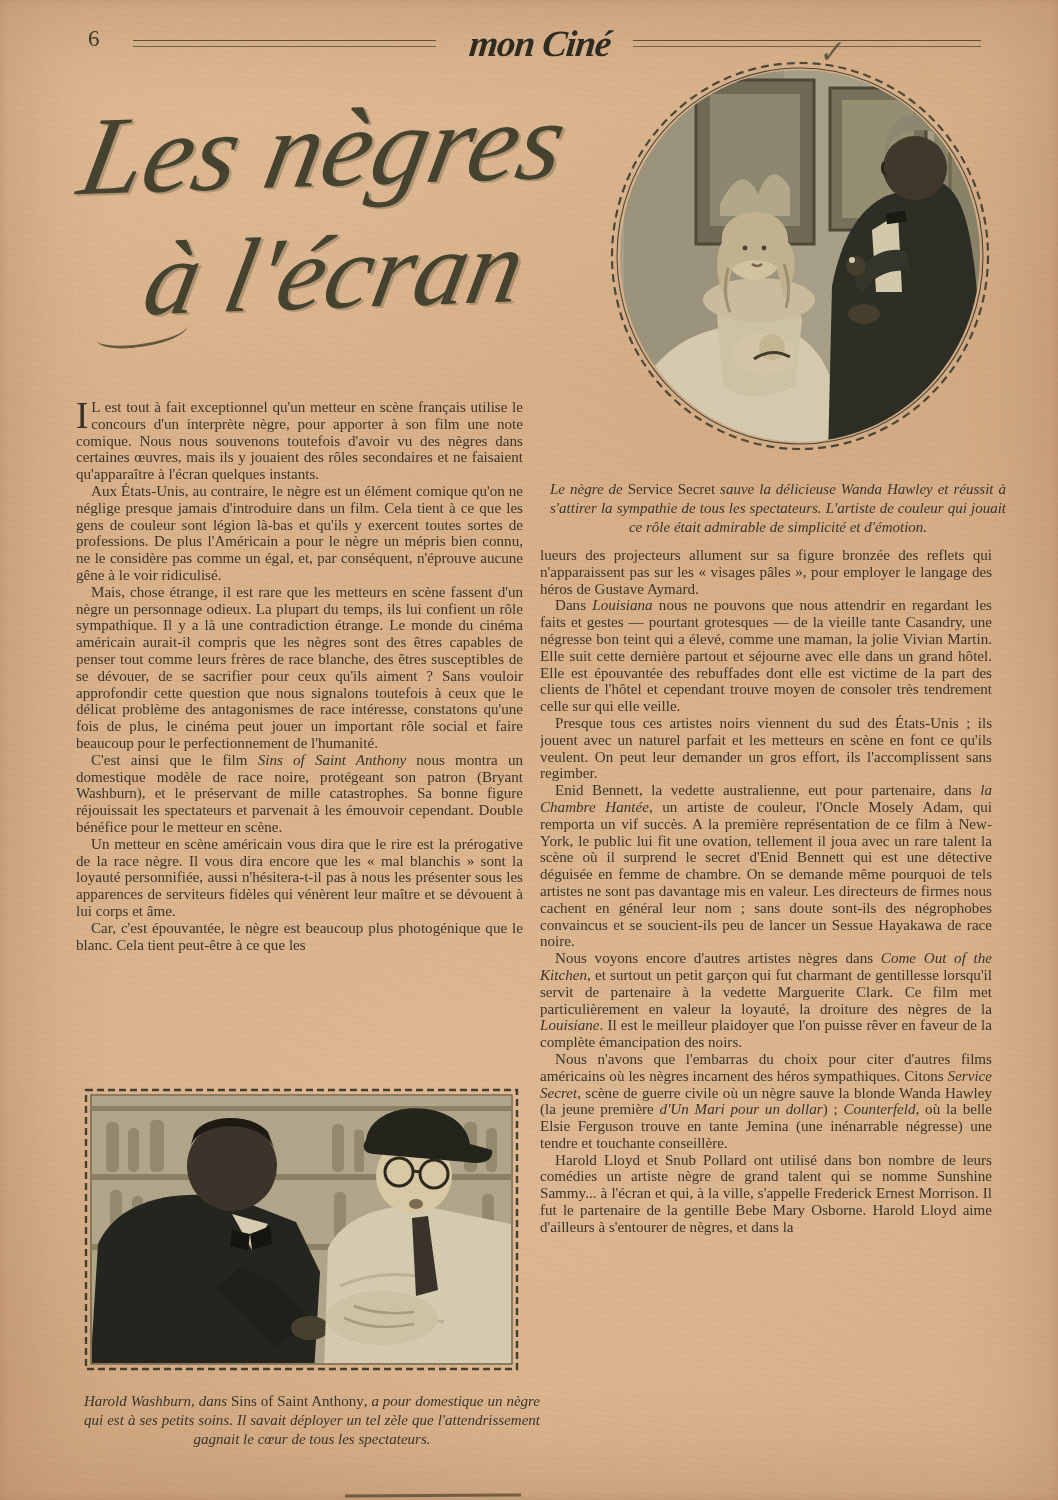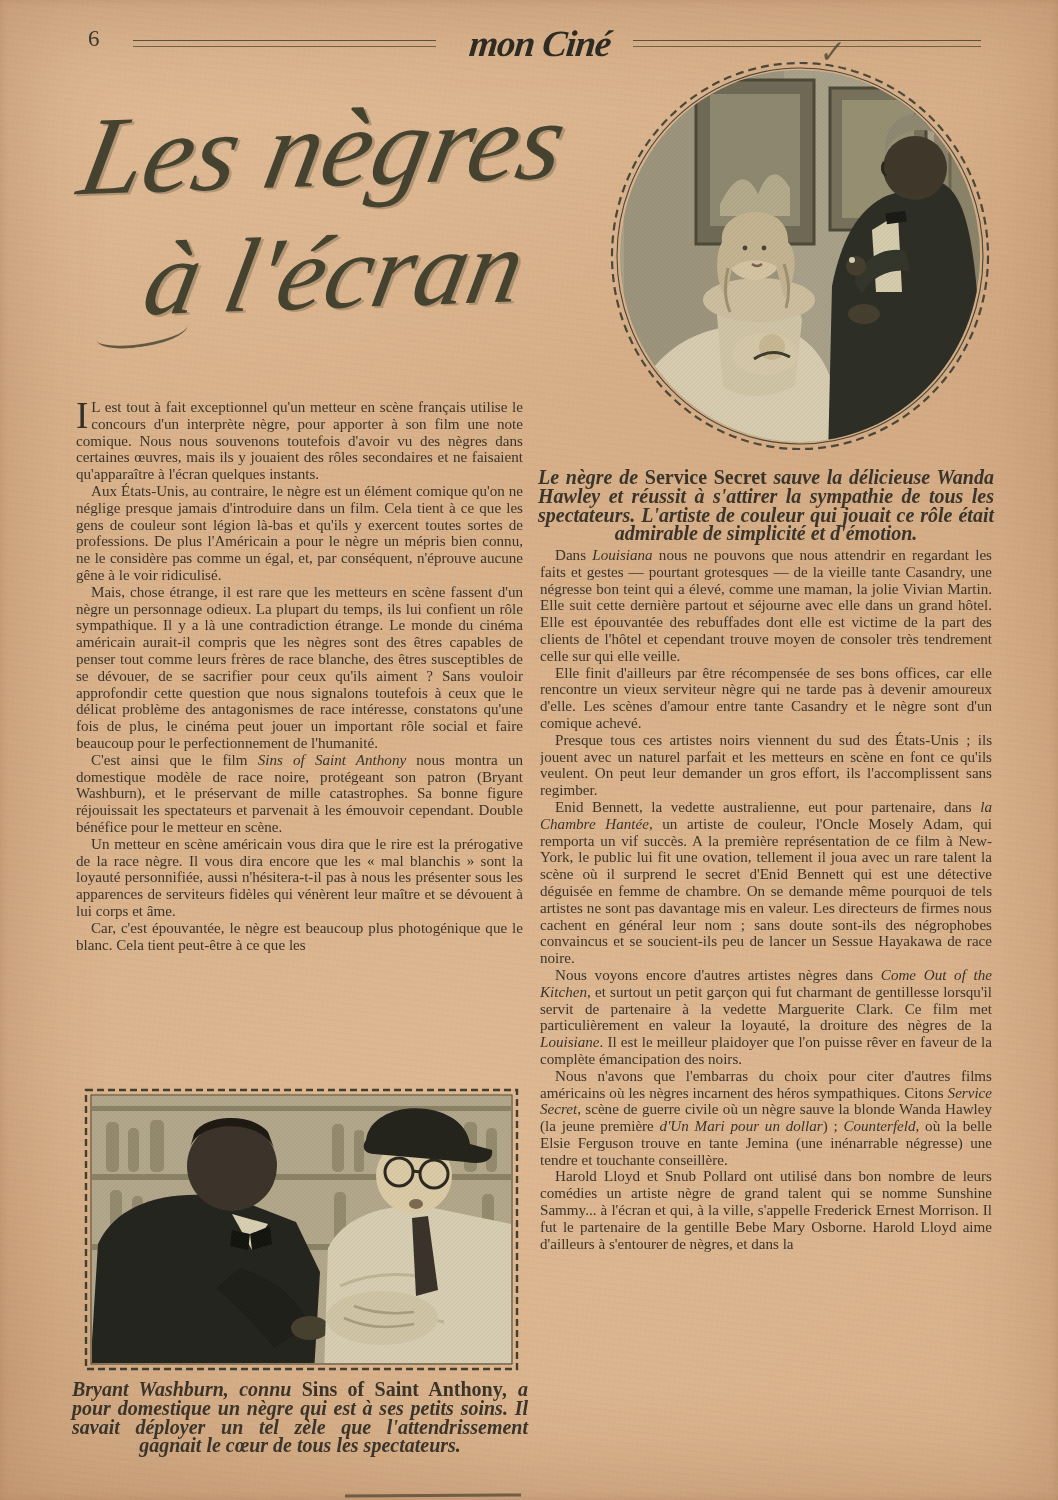--- a/index.html
+++ b/index.html
@@ -36,22 +36,22 @@
   }
   .headline .l1{left:84px;top:84px;font-size:112px;}
   .headline .l2{left:148px;top:212px;font-size:106px;}
   .swash{position:absolute;left:96px;top:318px;width:92px;height:26px;
     border-bottom:3px solid rgba(69,66,47,0.8);border-radius:0 0 60% 40%;transform:rotate(-6deg);}
   
   .photo-top{position:absolute;left:604px;top:54px;width:392px;height:405px;z-index:2;}
   .photo-bottom{position:absolute;left:82px;top:1086px;width:439px;height:287px;}
   
   .caption{
-    position:absolute;font-size:20px;line-height:18.8px;font-weight:bold;font-style:italic;
-    color:#3a342a;text-align:justify;text-align-last:center;margin:0;
+    position:absolute;font-size:15px;line-height:18.8px;font-weight:normal;font-style:italic;
+    color:#3a342a;text-align:justify;text-align-last:center;margin:12px;
   }
   .caption .rm{font-style:normal;}
   .caption.top{left:538px;top:468px;width:456px;}
   .caption.bottom{left:72px;top:1380px;width:456px;}
   
   .col{position:absolute;font-size:15.1px;line-height:16.8px;text-align:justify;overflow:hidden;}
   .col.left{left:76px;top:399px;width:447px;height:692px;}
   .col.right{left:540px;top:547px;width:452px;height:898px;}
   .col p{margin:0;text-indent:15px;}
   .col p.noindent{text-indent:0;}
@@ -134,22 +134,22 @@
 
   <div class="col left">
       <p class="noindent"><span class="dropcap">I</span><span>L est tout à fait exceptionnel qu'un metteur en scène français utilise le concours d'un interprète nègre, pour apporter à son film une note comique. Nous nous souvenons toutefois d'avoir vu des nègres dans certaines œuvres, mais ils y jouaient des rôles secondaires et ne faisaient qu'apparaître à l'écran quelques instants.</span></p>
       <p><span>Aux États-Unis, au contraire, le nègre est un élément comique qu'on ne néglige presque jamais d'introduire dans un film. Cela tient à ce que les gens de couleur sont légion là-bas et qu'ils y exercent toutes sortes de professions. De plus l'Américain a pour le nègre un mépris bien connu, ne le considère pas comme un égal, et, par conséquent, n'éprouve aucune gêne à le voir ridiculisé.</span></p>
       <p><span>Mais, chose étrange, il est rare que les metteurs en scène fassent d'un nègre un personnage odieux. La plupart du temps, ils lui confient un rôle sympathique. Il y a là une contradiction étrange. Le monde du cinéma américain aurait-il compris que les nègres sont des êtres capables de penser tout comme leurs frères de race blanche, des êtres susceptibles de se dévouer, de se sacrifier pour ceux qu'ils aiment ? Sans vouloir approfondir cette question que nous signalons toutefois à ceux que le délicat problème des antagonismes de race intéresse, constatons qu'une fois de plus, le cinéma peut jouer un important rôle social et faire beaucoup pour le perfectionnement de l'humanité.</span></p>
       <p><span>C'est ainsi que le film </span><span class="it">Sins of Saint Anthony</span><span> nous montra un domestique modèle de race noire, protégeant son patron (Bryant Washburn), et le préservant de mille catastrophes. Sa bonne figure réjouissait les spectateurs et parvenait à les émouvoir cependant. Double bénéfice pour le metteur en scène.</span></p>
       <p><span>Un metteur en scène américain vous dira que le rire est la prérogative de la race nègre. Il vous dira encore que les « mal blanchis » sont la loyauté personnifiée, aussi n'hésitera-t-il pas à nous les présenter sous les apparences de serviteurs fidèles qui vénèrent leur maître et se dévouent à lui corps et âme.</span></p>
       <p><span>Car, c'est épouvantée, le nègre est beaucoup plus photogénique que le blanc. Cela tient peut-être à ce que les</span></p>
     </div>
   <div class="col right">
+      <p class="noindent"><span>lueurs des projecteurs allument sur sa figure bronzée des reflets qui n'apparaissent pas sur les « visages pâles », pour employer le langage des héros de Gustave Aymard.</span></p>
       <p><span>Dans </span><span class="it">Louisiana</span><span> nous ne pouvons que nous attendrir en regardant les faits et gestes — pourtant grotesques — de la vieille tante Casandry, une négresse bon teint qui a élevé, comme une maman, la jolie Vivian Martin. Elle suit cette dernière partout et séjourne avec elle dans un grand hôtel. Elle est épouvantée des rebuffades dont elle est victime de la part des clients de l'hôtel et cependant trouve moyen de consoler très tendrement celle sur qui elle veille.</span></p>
-      <p><span>Elle finit d'ailleurs par être récompensée de ses bons offices, car elle rencontre un vieux serviteur nègre qui ne tarde pas à devenir amoureux d'elle. Les scènes d'amour entre tante Casandry et le nègre sont d'un comique achevé.</span></p>
       <p><span>Presque tous ces artistes noirs viennent du sud des États-Unis ; ils jouent avec un naturel parfait et les metteurs en scène en font ce qu'ils veulent. On peut leur demander un gros effort, ils l'accomplissent sans regimber.</span></p>
       <p><span>Enid Bennett, la vedette australienne, eut pour partenaire, dans </span><span class="it">la Chambre Hantée</span><span>, un artiste de couleur, l'Oncle Mosely Adam, qui remporta un vif succès. A la première représentation de ce film à New-York, le public lui fit une ovation, tellement il joua avec un rare talent la scène où il surprend le secret d'Enid Bennett qui est une détective déguisée en femme de chambre. On se demande même pourquoi de tels artistes ne sont pas davantage mis en valeur. Les directeurs de firmes nous cachent en général leur nom ; sans doute sont-ils des négrophobes convaincus et se soucient-ils peu de lancer un Sessue Hayakawa de race noire.</span></p>
       <p><span>Nous voyons encore d'autres artistes nègres dans </span><span class="it">Come Out of the Kitchen</span><span>, et surtout un petit garçon qui fut charmant de gentillesse lorsqu'il servit de partenaire à la vedette Marguerite Clark. Ce film met particulièrement en valeur la loyauté, la droiture des nègres de la </span><span class="it">Louisiane</span><span>. Il est le meilleur plaidoyer que l'on puisse rêver en faveur de la complète émancipation des noirs.</span></p>
       <p><span>Nous n'avons que l'embarras du choix pour citer d'autres films américains où les nègres incarnent des héros sympathiques. Citons </span><span class="it">Service Secret</span><span>, scène de guerre civile où un nègre sauve la blonde Wanda Hawley (la jeune première </span><span class="it">d'Un Mari pour un dollar</span><span>) ; </span><span class="it">Counterfeld</span><span>, où la belle Elsie Ferguson trouve en tante Jemina (une inénarrable négresse) une tendre et touchante conseillère.</span></p>
       <p><span>Harold Lloyd et Snub Pollard ont utilisé dans bon nombre de leurs comédies un artiste nègre de grand talent qui se nomme Sunshine Sammy... à l'écran et qui, à la ville, s'appelle Frederick Ernest Morrison. Il fut le partenaire de la gentille Bebe Mary Osborne. Harold Lloyd aime d'ailleurs à s'entourer de nègres, et dans la</span></p>
     </div>
 
   <div class="photo-bottom">
     <svg width="439" height="287" viewBox="0 0 439 287">
       <defs>
@@ -196,16 +196,16 @@
         <ellipse cx="334" cy="118" rx="7" ry="5" fill="#7c6a50"></ellipse>
         <path d="M330,132 L346,130 L356,204 L334,210 Z" fill="#39322a"></path>
         <ellipse cx="300" cy="232" rx="56" ry="27" fill="#cfc4a5"></ellipse>
         <path d="M262,232 q30,14 70,6 M272,220 q26,10 60,6" stroke="#a89d7f" stroke-width="2.5" fill="none"></path>
         <rect width="439" height="287" fill="url(#grain)" opacity="0.16"></rect>
       </g>
       <rect x="4" y="4" width="431" height="279" fill="none" stroke="#43402f" stroke-width="2.4" stroke-dasharray="7 4"></rect>
       <rect x="9" y="9" width="421" height="269" fill="none" stroke="#43402f" stroke-width="1"></rect>
     </svg>
   </div>
-  <p class="caption bottom"><span class="it">Bryant Washburn, connu </span><span class="rm">Sins of Saint Anthony</span><span class="it">, a pour domestique un nègre qui est à ses petits soins. Il savait déployer un tel zèle que l'attendrissement gagnait le cœur de tous les spectateurs.</span></p>
+  <p class="caption bottom"><span class="it">Harold Washburn, dans </span><span class="rm">Sins of Saint Anthony</span><span class="it">, a pour domestique un nègre qui est à ses petits soins. Il savait déployer un tel zèle que l'attendrissement gagnait le cœur de tous les spectateurs.</span></p>
 
   <div class="edge-mark"></div>
 </div>
 
 </body></html>

